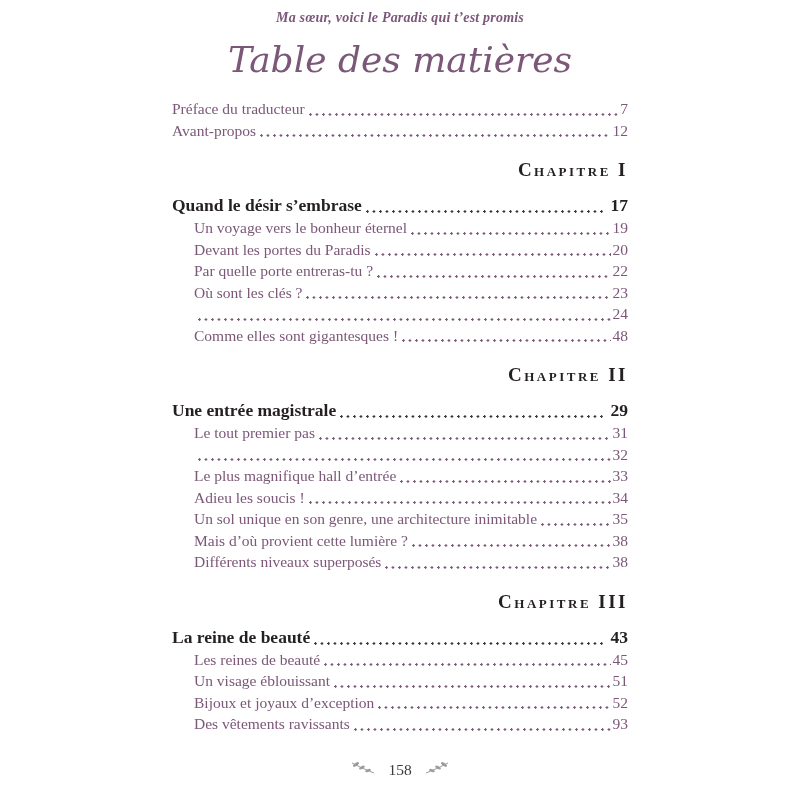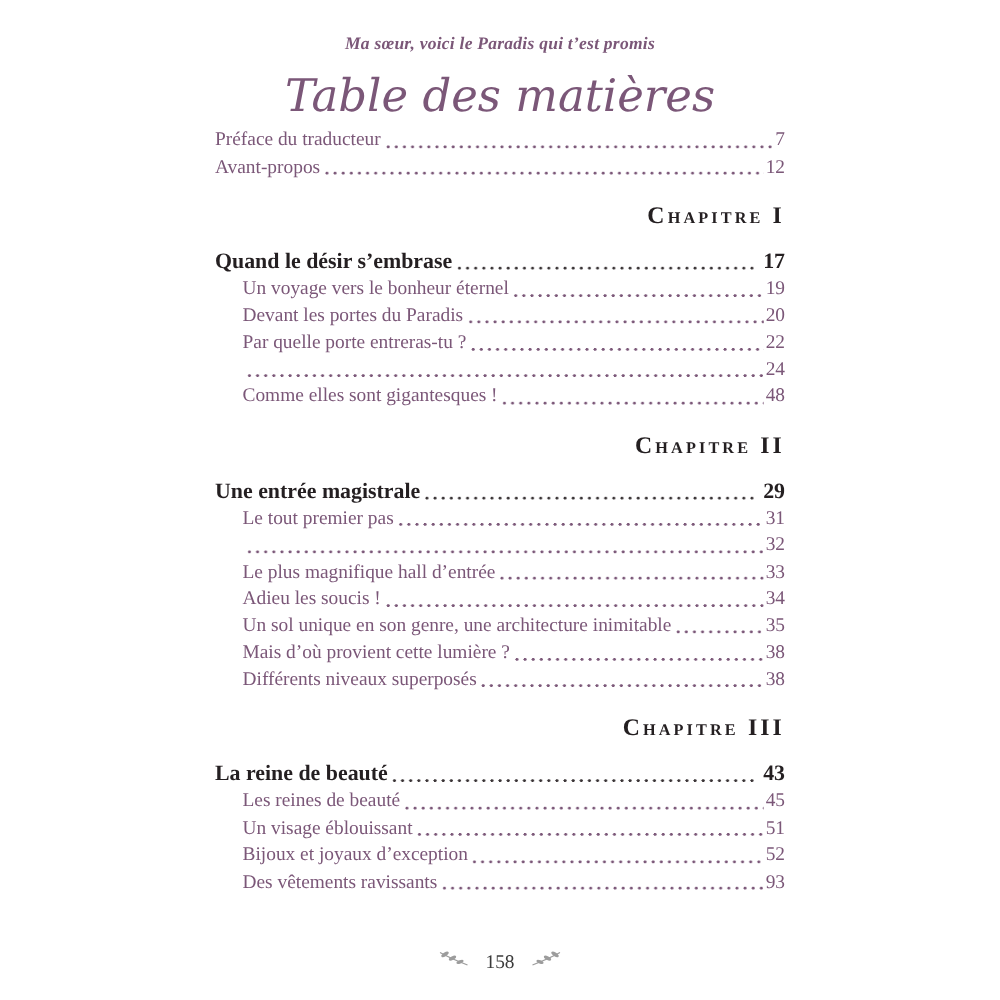--- a/index.html
+++ b/index.html
@@ -11,21 +11,21 @@
   }
   * { box-sizing: border-box; margin: 0; padding: 0; }
   html, body { background: #ffffff; }
   body { font-family: "Liberation Serif", serif; }
 
   .page {
     width: 800px;
     height: 800px;
     margin: 0 auto;
     background: var(--background);
-    padding-top: 28px;
+    padding-top: 10px;
     position: relative;
     overflow: hidden;
   }
 
   .running-header {
     text-align: center;
     font-style: italic;
     font-weight: 700;
     font-size: 14px;
     line-height: 15px;
@@ -39,21 +39,21 @@
     font-family: "DejaVu Serif", cursive;
     font-style: italic;
     font-weight: 400;
     font-size: 36px;
     line-height: 46px;
     color: var(--accent);
   }
 
   .toc {
     width: 456px;
-    margin: 0 auto 0;
+    margin: 15px auto 0;
   }
 
   .row {
     display: flex;
     align-items: baseline;
     font-size: 15.5px;
     line-height: 21.5px;
     color: var(--accent);
   }
   .row .lbl { white-space: nowrap; }
@@ -144,20 +144,25 @@
     </div>
     <div class="row sub">
       <span class="lbl">Devant les portes du Paradis</span>
       <span class="leader"></span>
       <span class="pg">20</span>
     </div>
     <div class="row sub">
       <span class="lbl">Par quelle porte entreras-tu ?</span>
       <span class="leader"></span>
       <span class="pg">22</span>
+    </div>
+    <div class="row sub">
+      <span class="lbl">Où sont les clés ?</span>
+      <span class="leader"></span>
+      <span class="pg">23</span>
     </div>
     <div class="row sub">
       <span class="leader"></span>
       <span class="pg">24</span>
     </div>
     <div class="row sub">
       <span class="lbl">Comme elles sont gigantesques !</span>
       <span class="leader"></span>
       <span class="pg">48</span>
     </div>

